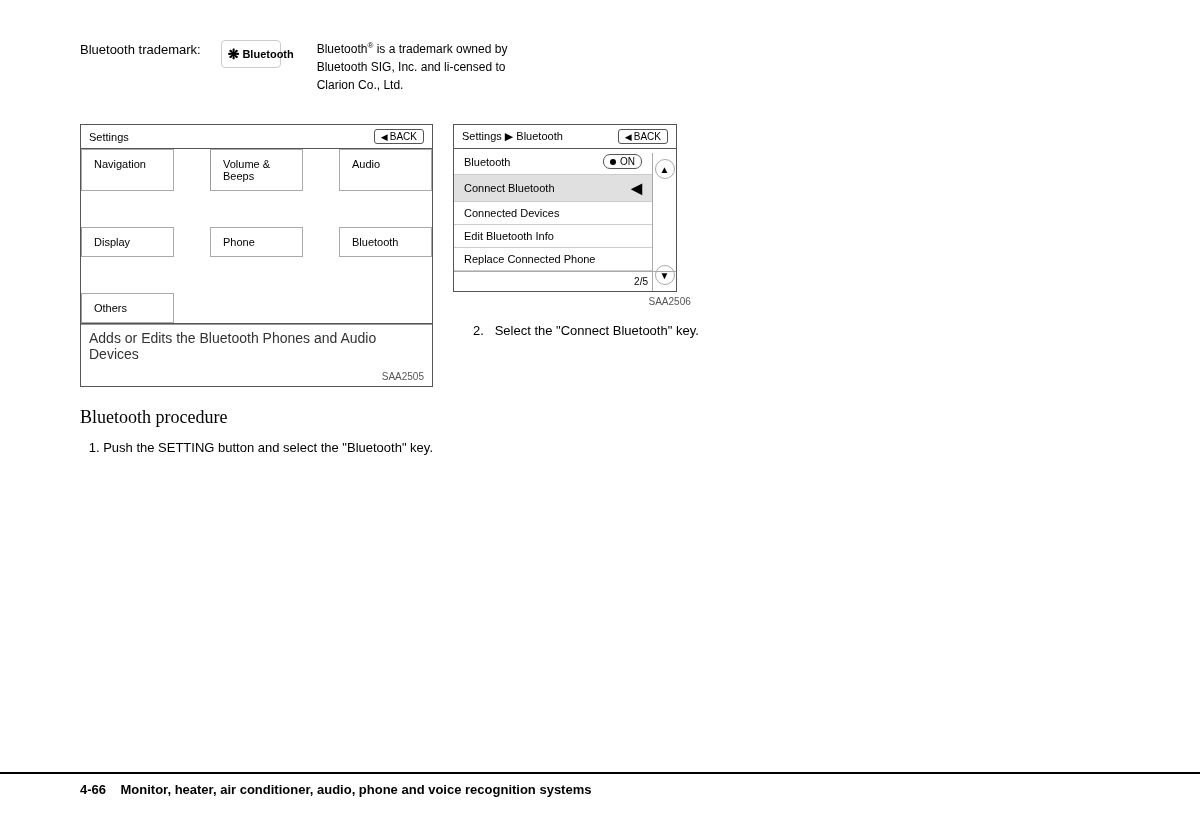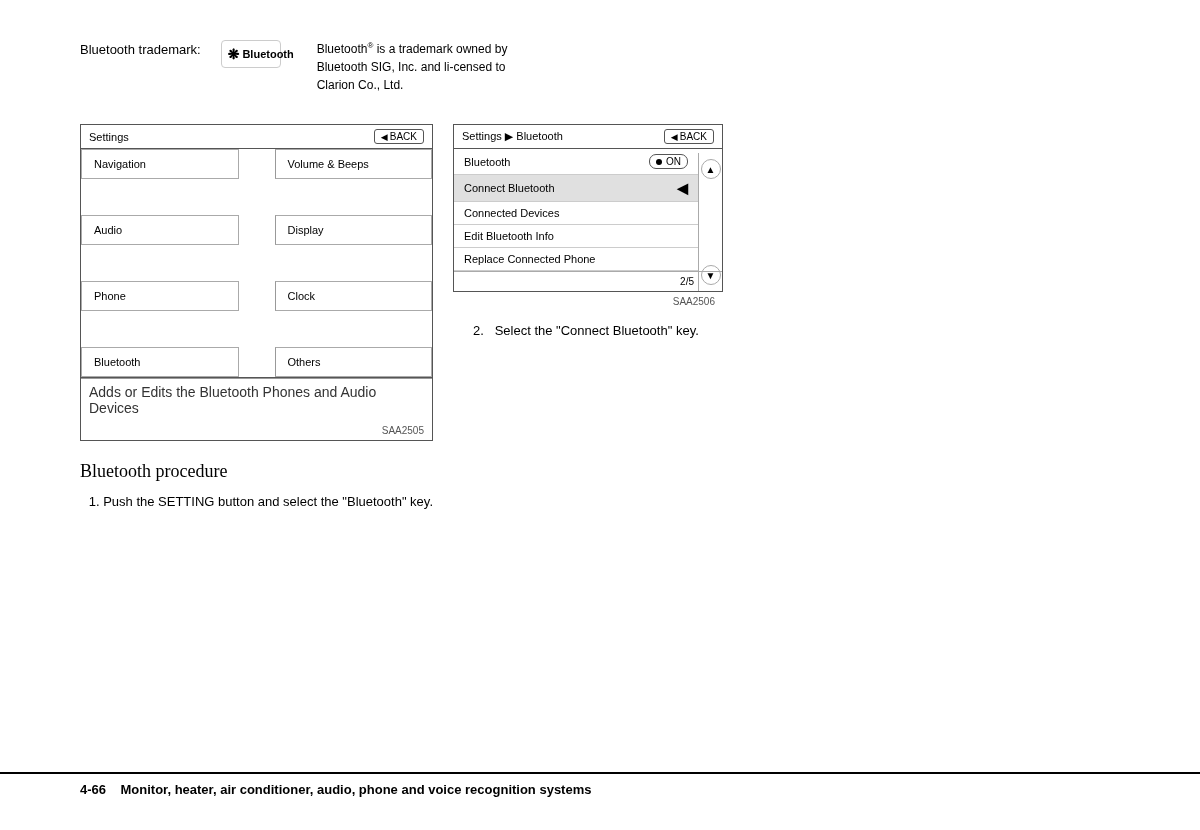--- a/index.html
+++ b/index.html
@@ -73,21 +73,21 @@
       background: #fff;
       position: relative;
       flex-shrink: 0;
     }
 
     .diagram-left {
       width: 353px;
     }
 
     .diagram-right {
-      width: 270px;
+      width: 224px;
     }
 
     .screen-header {
       display: flex;
       justify-content: space-between;
       align-items: center;
       padding: 4px 8px;
       border-bottom: 1px solid #555;
       font-size: 11px;
     }
@@ -102,21 +102,21 @@
       gap: 2px;
     }
 
     .back-arrow {
       font-size: 9px;
     }
 
     
     .menu-grid {
       display: grid;
-      grid-template-columns: 1fr 1fr;
+      grid-template-columns: 1fr 1fr 1fr;
       border-bottom: 1px solid #555;
       gap: 36px;
     }
 
     .menu-cell {
       padding: 8px 12px;
       font-size: 11px;
       border: 0.5px solid #aaa;
     }
 
@@ -281,21 +281,20 @@
             <span class="back-arrow">◀</span>
             <span>BACK</span>
           </div>
         </div>
         <div class="menu-grid">
           <div class="menu-cell">Navigation</div>
           <div class="menu-cell" style="border-left:1px solid #999;">Volume &amp; Beeps</div>
           <div class="menu-cell">Audio</div>
           <div class="menu-cell" style="border-left:1px solid #999;">Display</div>
           <div class="menu-cell">Phone</div>
-          <div class="menu-cell" style="border-left:1px solid #999;">Clock</div>
           <div class="menu-cell">Bluetooth</div>
           <div class="menu-cell" style="border-left:1px solid #999;">Others</div>
         </div>
         <div class="status-bar">
           <span>Adds or Edits the Bluetooth Phones and Audio Devices</span>
         </div>
         <div class="diagram-code">SAA2505</div>
       </div>
 
       <div class="procedure-section">

